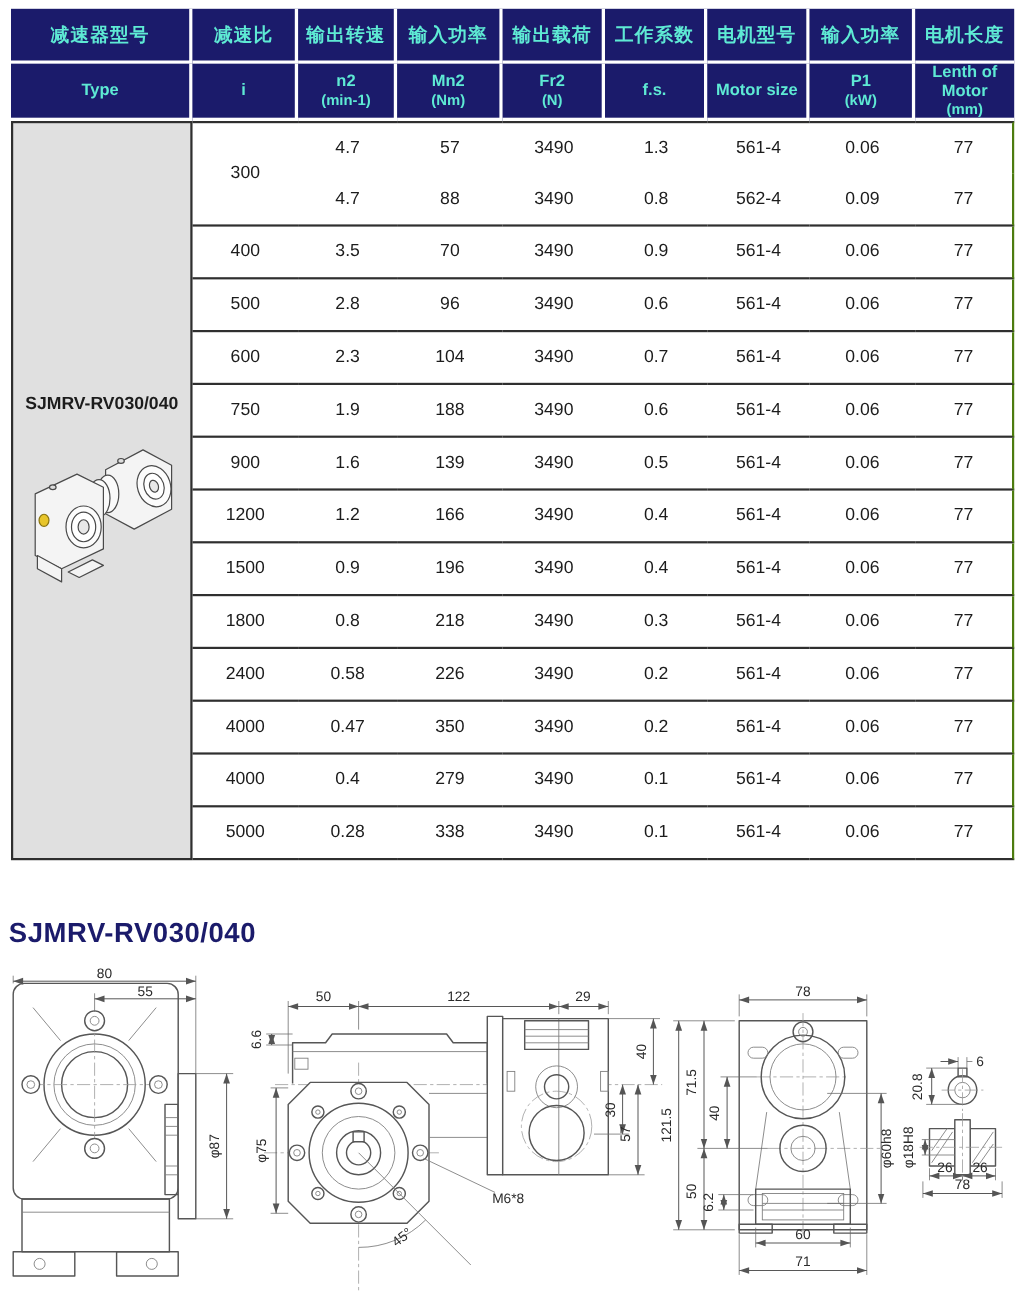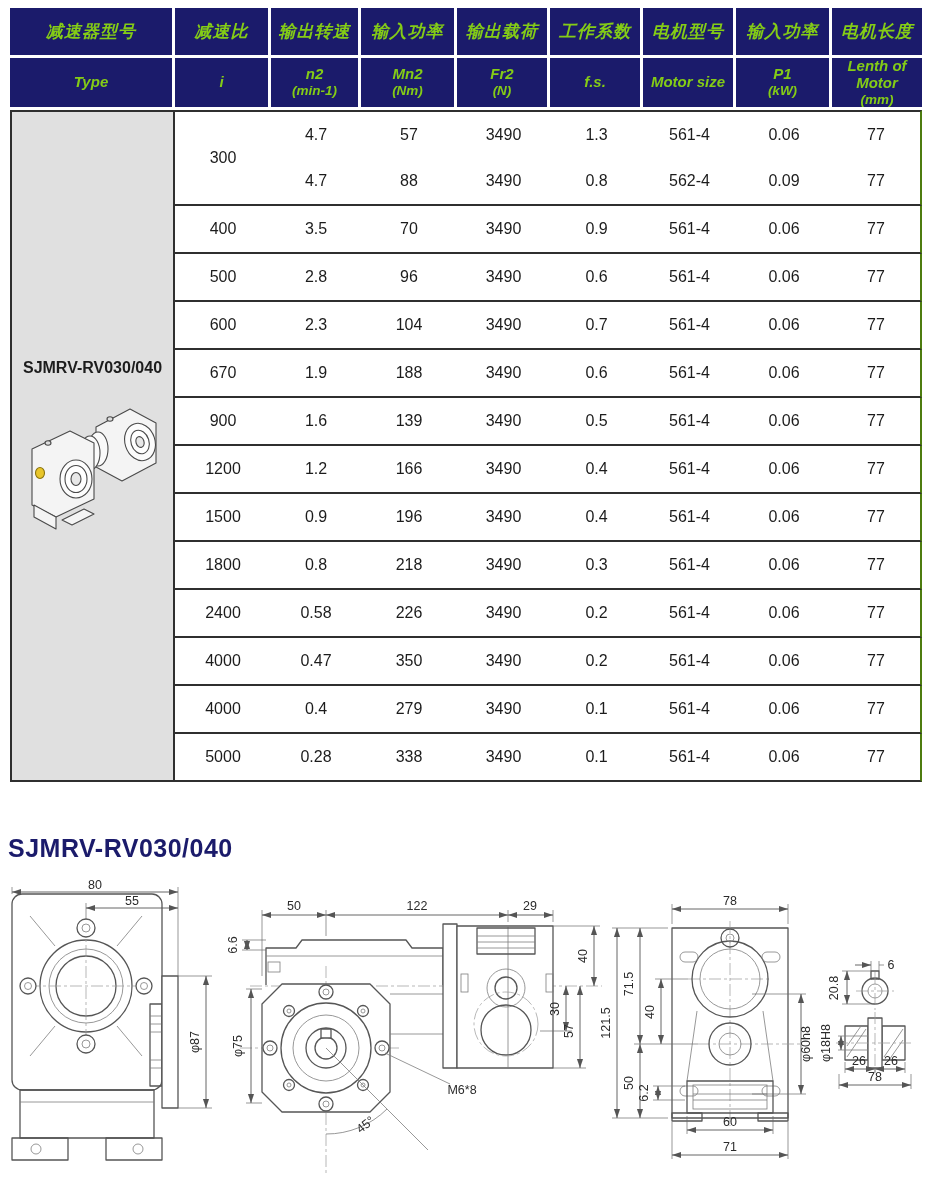--- a/index.html
+++ b/index.html
@@ -7,23 +7,23 @@
   body{
     width:930px;height:1195px;position:relative;background:#ffffff;
     font-family:"Liberation Sans","DejaVu Sans",sans-serif;color:#1c1c1c;
   }
   
   table.spec{
     position:absolute;left:10px;top:8px;width:912px;
     border-collapse:separate;border-spacing:0;table-layout:fixed;
   }
   table.spec th{
-    background:#1b1b6b;color:#84cc16;font-weight:bold;text-align:center;
+    background:#1b1b6b;color:#5eead4;font-weight:bold;text-align:center;
     vertical-align:middle;padding:0;border-right:3px solid #ffffff;
-    border-bottom:3px solid #ffffff;overflow:hidden;font-style:italic;
+    border-bottom:3px solid #ffffff;overflow:hidden;
   }
   table.spec thead tr.r1 th{height:47px;font-size:17px;letter-spacing:1px;}
   table.spec thead tr.r2 th{height:45px;font-size:15px;line-height:1.12;letter-spacing:0;}
   table.spec thead th:last-child{border-right:none;font-size:13px;}
   table.spec thead tr.r2 th .unit{font-size:13.5px;font-weight:bold;}
   table.spec td{
     text-align:center;vertical-align:middle;padding:0;font-size:16px;color:#1c1c1c;
   }
   table.spec tbody tr{height:48px;}
   .v-cell,.i-cell{border-bottom:2px solid #2f2f2f;}
@@ -184,21 +184,21 @@
         <td class="i-cell">600</td>
         <td class="v-cell">2.3</td>
         <td class="v-cell">104</td>
         <td class="v-cell">3490</td>
         <td class="v-cell">0.7</td>
         <td class="v-cell">561-4</td>
         <td class="v-cell">0.06</td>
         <td class="v-cell">77</td>
       </tr>
       <tr>
-        <td class="i-cell">670</td>
+        <td class="i-cell">750</td>
         <td class="v-cell">1.9</td>
         <td class="v-cell">188</td>
         <td class="v-cell">3490</td>
         <td class="v-cell">0.6</td>
         <td class="v-cell">561-4</td>
         <td class="v-cell">0.06</td>
         <td class="v-cell">77</td>
       </tr>
       <tr>
         <td class="i-cell">900</td>

